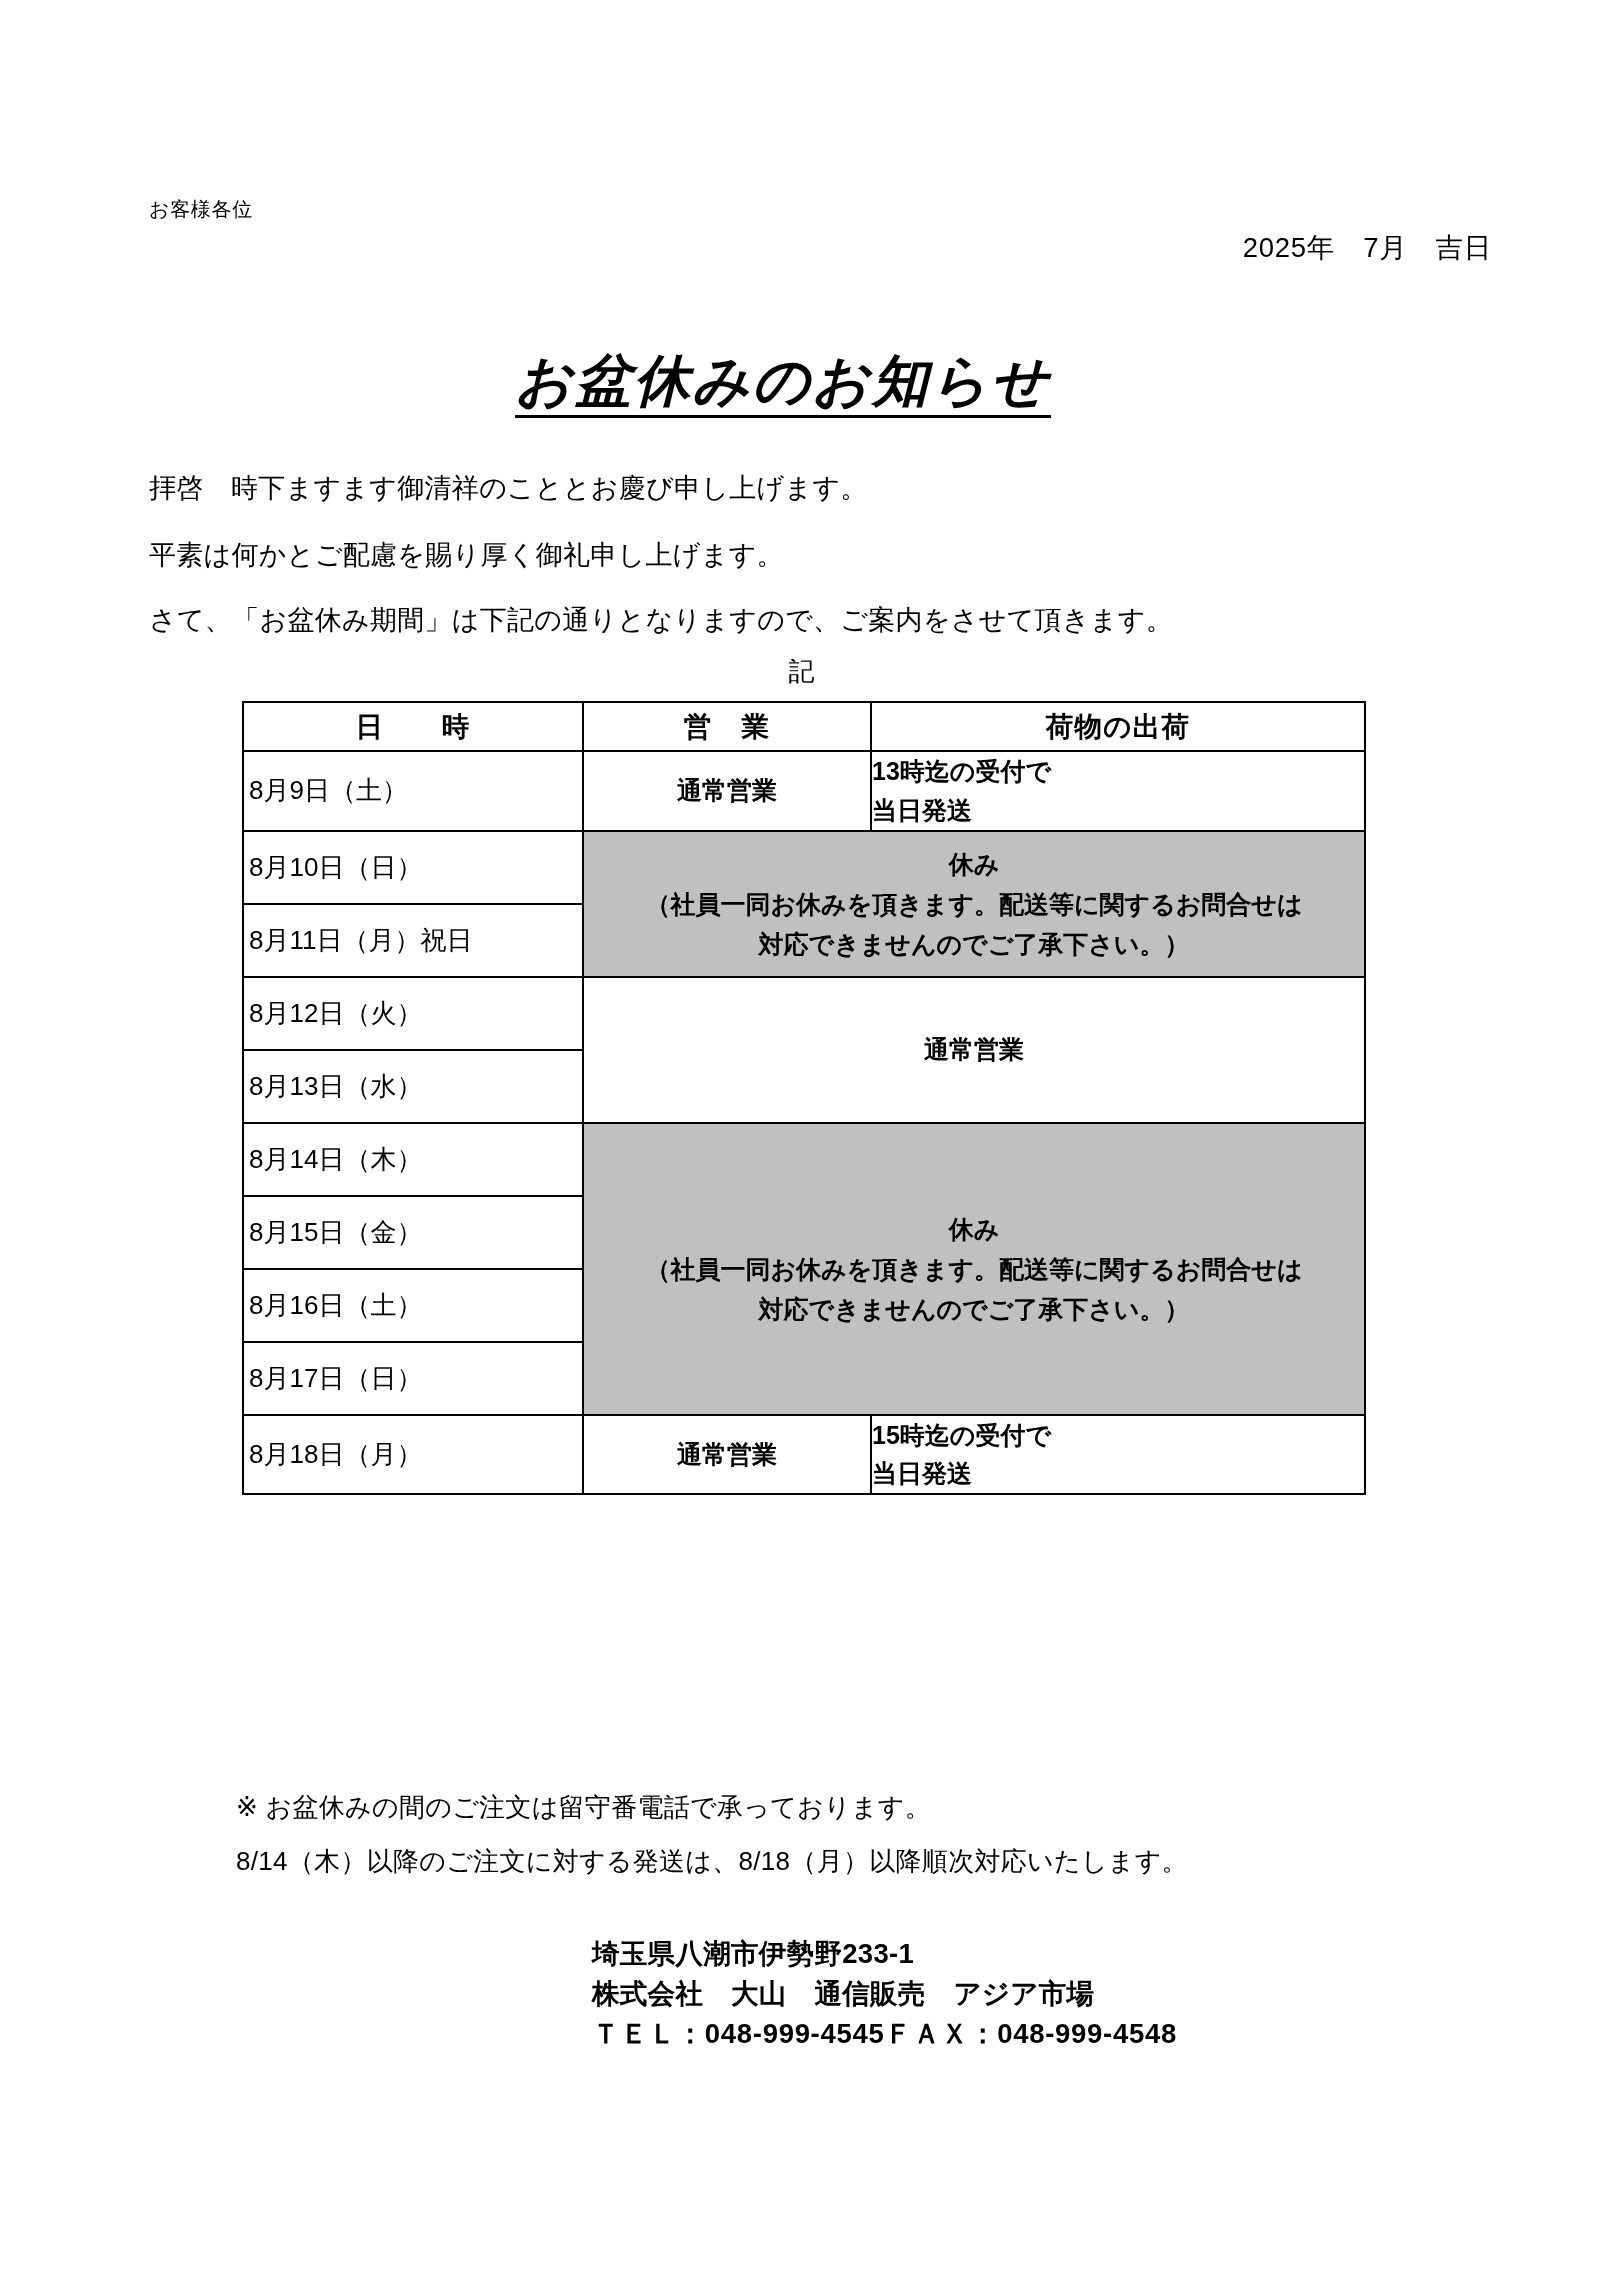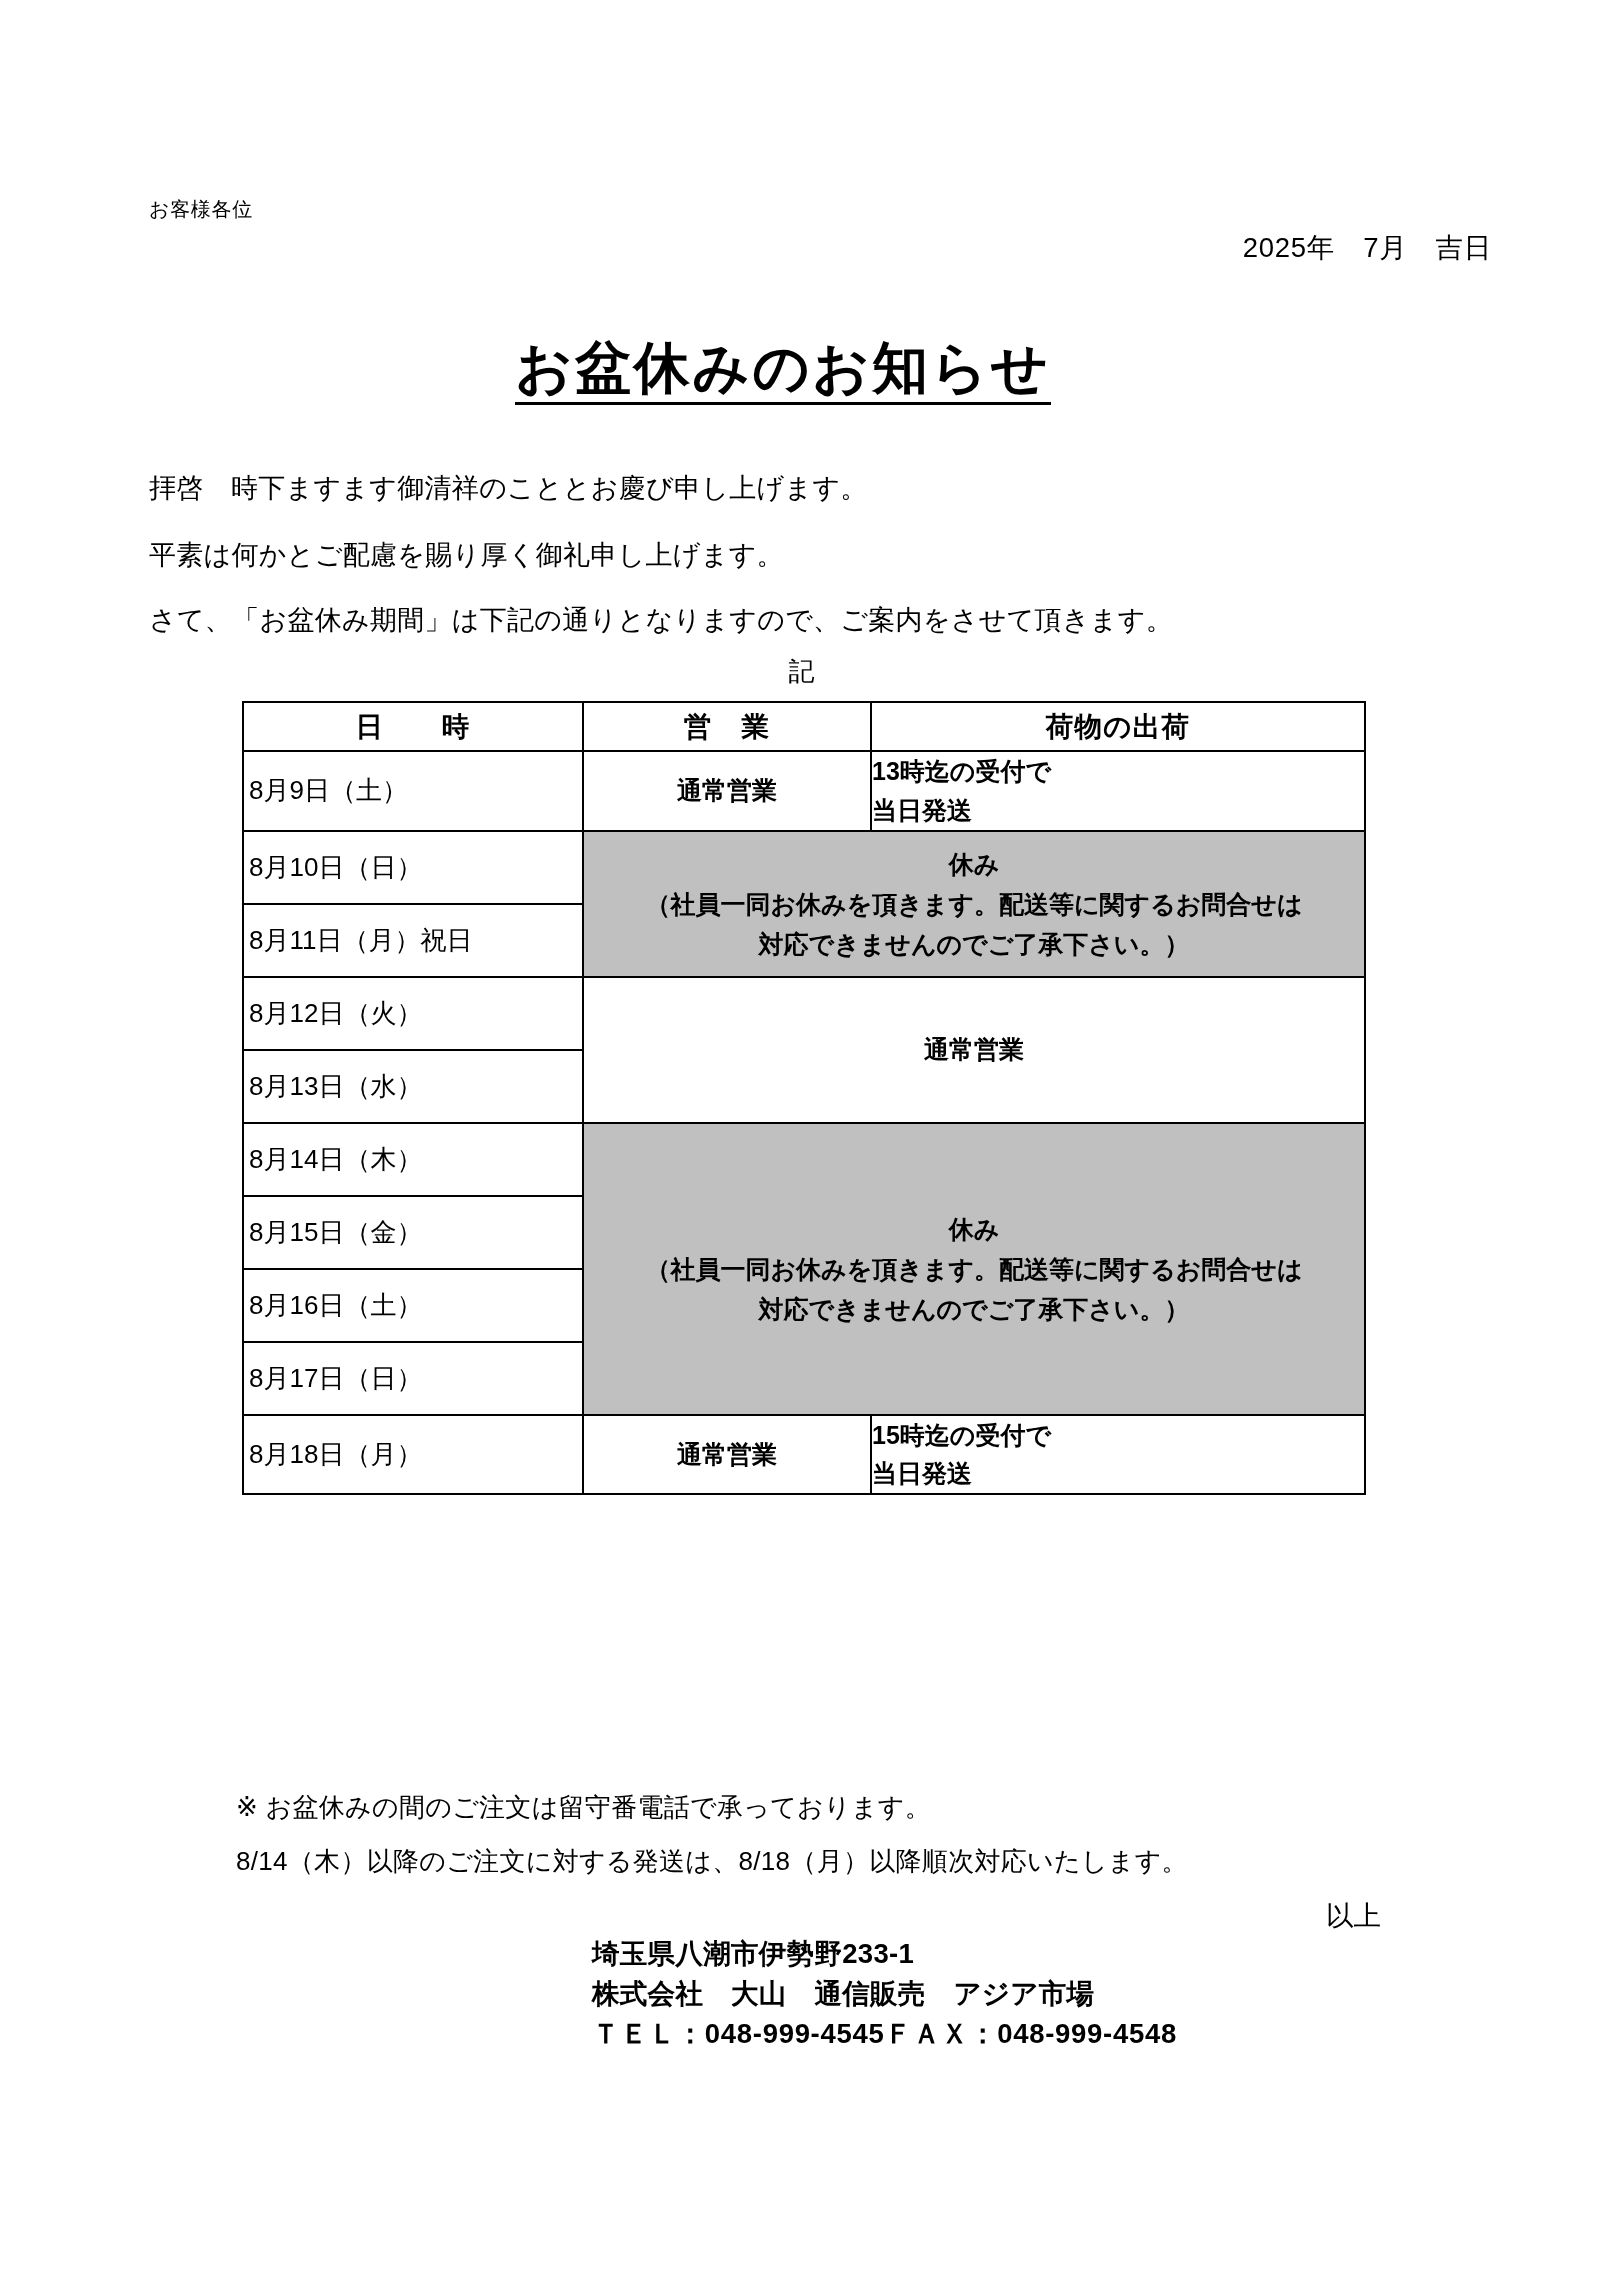--- a/index.html
+++ b/index.html
@@ -40,27 +40,28 @@
     width: 1492px;
     text-align: right;
     font-size: 27.5px;
     letter-spacing: 0.7px;
     white-space: nowrap;
   }
 
   .doc-title {
     position: absolute;
     left: 0;
-    top: 293px;
+    top: 306px;
     width: 1566px;
     text-align: center;
     font-size: 56px;
     font-weight: bold;
     letter-spacing: 2.6px;
     white-space: nowrap;
+    font-style: italic;
   }
   .doc-title span {
     border-bottom: 3.3px solid #000;
     padding-bottom: 3.9px;
   }
 
   
   .para {
     position: absolute;
     left: 149px;
@@ -272,21 +273,20 @@
             <span class="l">当日発送</span>
           </span>
         </td>
       </tr>
     </tbody>
   </table>
 
   <div class="footnote fn-1">※ お盆休みの間のご注文は留守番電話で承っております。</div>
   <div class="footnote fn-2">8/14（木）以降のご注文に対する発送は、8/18（月）以降順次対応いたします。</div>
 
-  <div class="closing">以上</div>
 
   <div class="company">
     <div>埼玉県八潮市伊勢野233-1</div>
     <div>株式会社　大山　通信販売　アジア市場</div>
     <div class="tel-line">ＴＥＬ：048-999-4545ＦＡＸ：048-999-4548</div>
   </div>
 
 </div>
 
 

